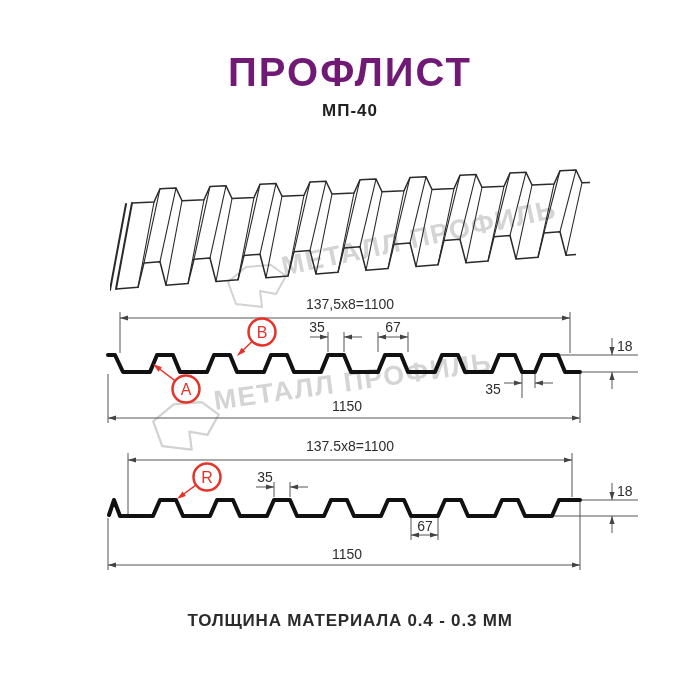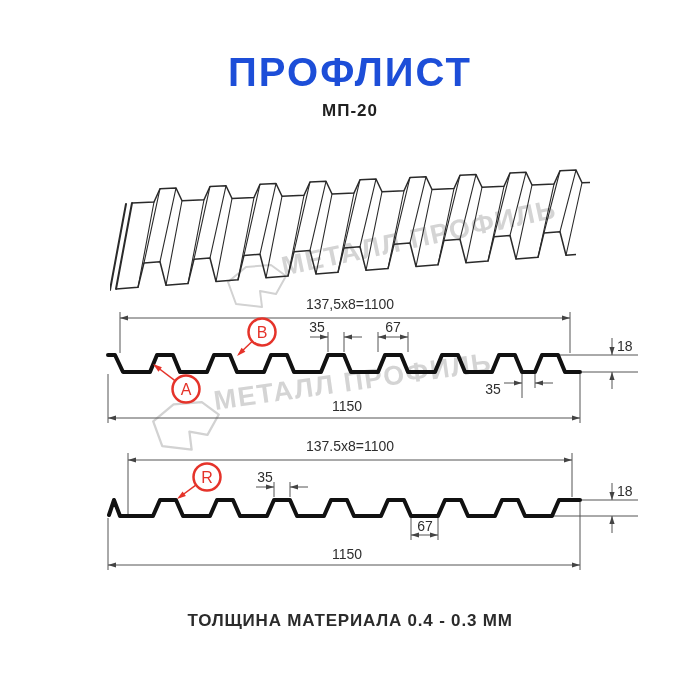--- a/index.html
+++ b/index.html
@@ -1,19 +1,19 @@
 <!DOCTYPE html>
 <html><head>
 <meta charset="utf-8">
 <style>
   html,body{margin:0;padding:0;background:#fff;}
   #page{position:relative;width:700px;height:700px;background:#ffffff;overflow:hidden;
         font-family:"Liberation Sans",sans-serif;}
   .title{position:absolute;top:50px;left:0;width:700px;text-align:center;
-         font-size:40px;font-weight:700;letter-spacing:2px;color:#1d4ed8;}
+         font-size:40px;font-weight:700;letter-spacing:2px;color:#701a75;}
   .subtitle{position:absolute;top:101px;left:0;width:700px;text-align:center;
          font-size:17px;font-weight:700;letter-spacing:1px;color:#202020;}
   .caption{position:absolute;top:611px;left:0;width:700px;text-align:center;
          font-size:17px;font-weight:600;letter-spacing:0.8px;color:#2b2b2b;}
   .wm-text{position:absolute;font-size:27px;font-weight:700;letter-spacing:1.5px;
          color:#d4d4d4;white-space:nowrap;transform-origin:left center;}
   #wm1-text{left:282px;top:252px;transform:rotate(-12deg);}
   #wm2-text{left:214px;top:386px;transform:rotate(-8deg);}
   .wm-logo{position:absolute;}
   #wm1-logo{left:226px;top:264px;}
@@ -29,21 +29,21 @@
   .ah{fill:#444;stroke:none;}
   .red{stroke:#e5332a;fill:none;stroke-width:1.5;}
   .redh{fill:#e5332a;stroke:none;}
 </style>
 </head>
 <body>
 
 <div id="page">
 
   <div class="title">ПРОФЛИСТ</div>
-  <div class="subtitle">МП-20</div>
+  <div class="subtitle">МП-40</div>
 
   <svg id="wm1-logo" class="wm-logo" width="62" height="46" viewBox="0 0 62 46">
     <polygon points="2,18 20,3 45,1 60,12 50,30 34,27 36,43 10,40" fill="none" stroke="#d2d2d2" stroke-width="2" stroke-linejoin="round"></polygon>
   </svg>
   <div id="wm1-text" class="wm-text">МЕТАЛЛ ПРОФИЛЬ</div>
 
   <svg id="wm2-logo" class="wm-logo" width="72" height="52" viewBox="0 0 62 46">
     <polygon points="2,18 20,3 45,1 60,12 50,30 34,27 36,43 10,40" fill="none" stroke="#d2d2d2" stroke-width="2" stroke-linejoin="round"></polygon>
   </svg>
   <div id="wm2-text" class="wm-text">МЕТАЛЛ ПРОФИЛЬ</div>

